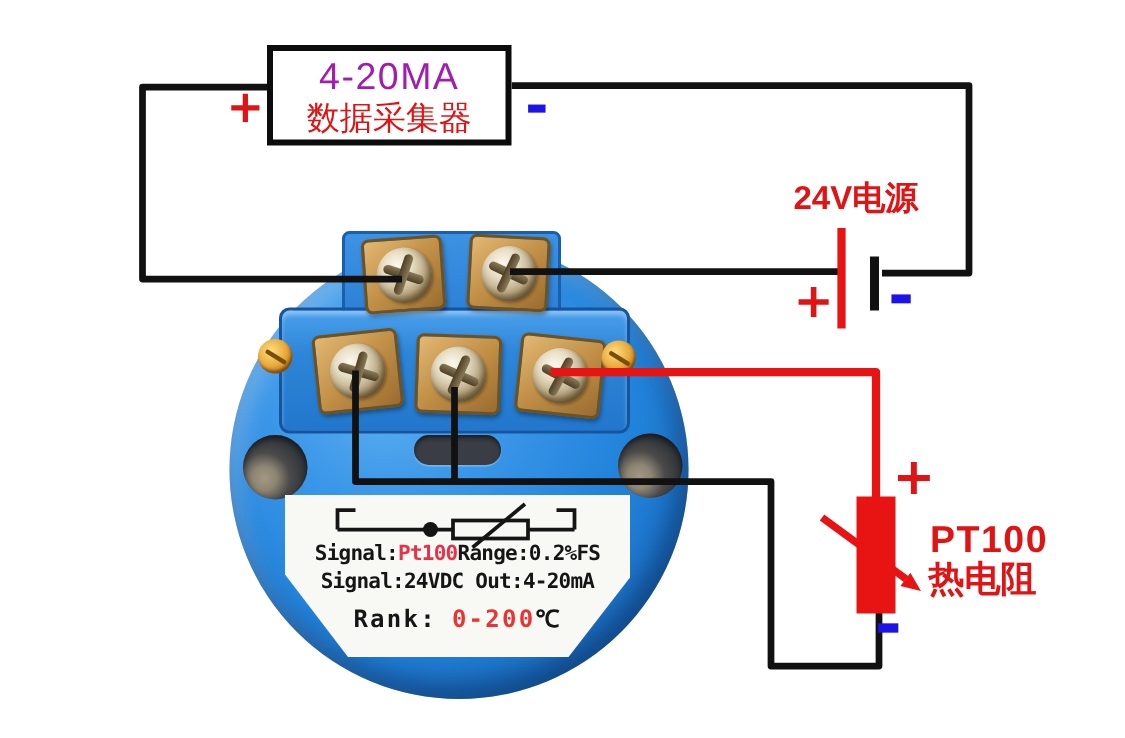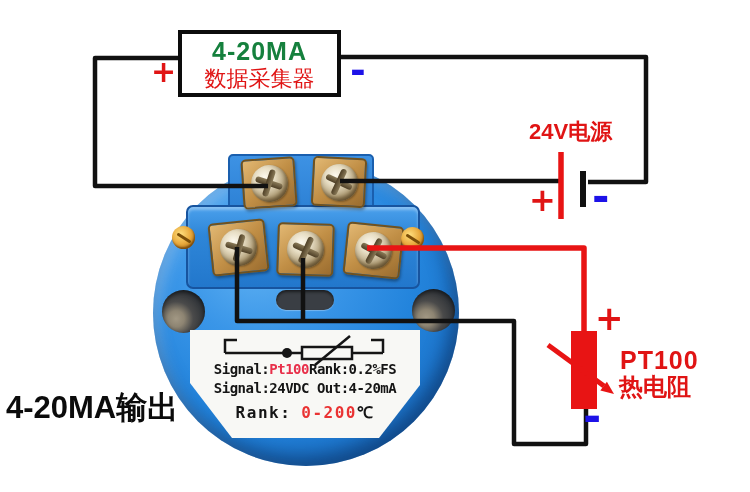--- a/index.html
+++ b/index.html
@@ -7,21 +7,21 @@
     position:relative; width:750px; height:492px; background:#ffffff;
     font-family:"Liberation Sans", sans-serif; overflow:hidden;
   }
 
   
   #collector-box {
     position:absolute; left:178px; top:30px; width:163px; height:67px;
     box-sizing:border-box; border:4px solid #0c0c0c; background:#ffffff;
     text-align:center; z-index:40;
   }
-  .box-l1 { margin-top:3px; font-size:25px; line-height:29px; font-weight:bold; color:#15803d; letter-spacing:1px; }
+  .box-l1 { margin-top:3px; font-size:25px; line-height:29px; font-weight:normal; color:#a21caf; letter-spacing:1px; }
   .box-l2 { font-size:22px; line-height:26px; font-weight:normal; color:#e01414; }
 
   
   .lbl { position:absolute; line-height:1; font-weight:bold; z-index:45; font-family:"DejaVu Sans", sans-serif; }
   .red  { color:#e01414; }
   .blue { color:#1d12e8; }
 
   
   #module {
     position:absolute; left:153px; top:160px; width:306px; height:306px;
@@ -150,21 +150,21 @@
 
     <div id="mlabel">
       <svg width="234" height="40" style="position:absolute;left:0;top:2px;">
         <path d="M37 23 V10 H49" fill="none" stroke="#151515" stroke-width="2.5"></path>
         <path d="M195 23 V10 H183" fill="none" stroke="#151515" stroke-width="2.5"></path>
         <path d="M37 23 H195" fill="none" stroke="#151515" stroke-width="2.5"></path>
         <circle cx="99" cy="23" r="5" fill="#151515"></circle>
         <rect x="114" y="17" width="50" height="12" fill="#f8f8f5" stroke="#151515" stroke-width="2.5"></rect>
         <path d="M127 35 L162 6" fill="none" stroke="#151515" stroke-width="2.5"></path>
       </svg>
-      <div class="tline" id="ml-line1"><span>Signal:</span><span class="lred">Pt100</span><span>Rank:0.2%FS</span></div>
+      <div class="tline" id="ml-line1"><span>Signal:</span><span class="lred">Pt100</span><span>Range:0.2%FS</span></div>
       <div class="tline" id="ml-line2">Signal:24VDC Out:4-20mA</div>
       <div class="tline" id="ml-line3"><span>Rank:</span><span class="rng-val">0-200</span><span>℃</span></div>
     </div>
   </div>
 
   <svg id="wire-layer" width="750" height="492">
 
     <path d="M178 58 H95 V186 H268" fill="none" stroke="#111111" stroke-width="4.5" stroke-linejoin="round"></path>
 
     <path d="M341 57 H646 V182 H588" fill="none" stroke="#111111" stroke-width="4.5" stroke-linejoin="round"></path>
@@ -195,16 +195,15 @@
   <span class="lbl red" style="left:529px; top:121px; font-size:22px; font-family:'Liberation Sans',sans-serif;">24V电源</span>
   <span class="lbl red" style="left:529px; top:184px; font-size:32px;">+</span>
   <span class="lbl blue" style="left:592px; top:176px; font-size:42px;">-</span>
 
   <span class="lbl red" style="left:595px; top:301px; font-size:34px;">+</span>
   <span class="lbl blue" style="left:583px; top:395px; font-size:44px;">-</span>
   <span class="lbl red" style="left:620px; top:348px; font-size:25px; font-family:'Liberation Sans',sans-serif; letter-spacing:1px;">PT100</span>
   <span class="lbl red" style="left:619px; top:375px; font-size:24px; font-family:'Liberation Sans',sans-serif;">热电阻</span>
 
   <div id="caption">
-    <div>4-20MA输出</div>
   </div>
 
 </div>
 
 </body></html>

